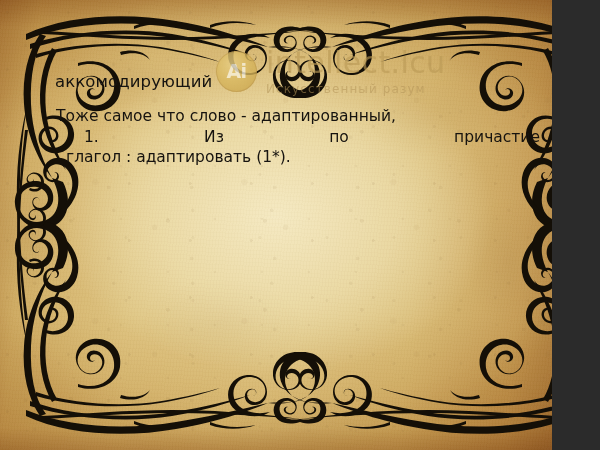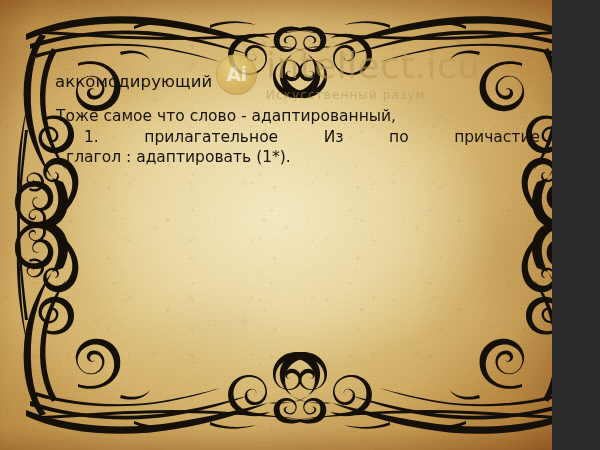--- a/index.html
+++ b/index.html
@@ -87,21 +87,21 @@
   .wm-logo-text {
     font-family: "DejaVu Sans", "Liberation Sans", sans-serif;
     font-size: 19px;
     font-weight: 700;
     color: rgba(252,248,236,0.88);
     line-height: 1;
     letter-spacing: -0.5px;
   }
   .wm-words { display: flex; flex-direction: column; line-height: 1; }
   .wm-title {
-    font-size: 36px;
+    font-size: 30px;
     color: rgba(186,154,86,0.62);
     letter-spacing: 0.4px;
     font-weight: 400;
   }
   .wm-sub {
     margin-top: 5px;
     font-size: 12px;
     color: rgba(178,148,88,0.55);
     letter-spacing: 1.1px;
     font-weight: 400;
@@ -292,21 +292,20 @@
 
   <div id="text-layer">
 
     <div class="headword">аккомодирующий</div>
 
     <div class="body">
       <div class="l1">Тоже самое что слово -  адаптированный,</div>
 
       <div class="l2">
         <span>1.</span>
-        <span>прилагательное</span>
         <span>Из</span>
         <span>по</span>
         <span>причастие</span>
       </div>
 
       <div class="l3">
         <span>глагол : адаптировать (1*).</span>
       </div>
     </div>
   </div>

